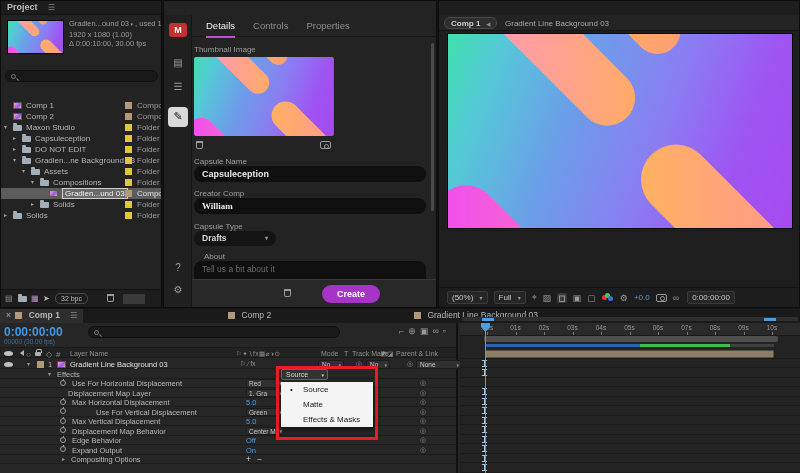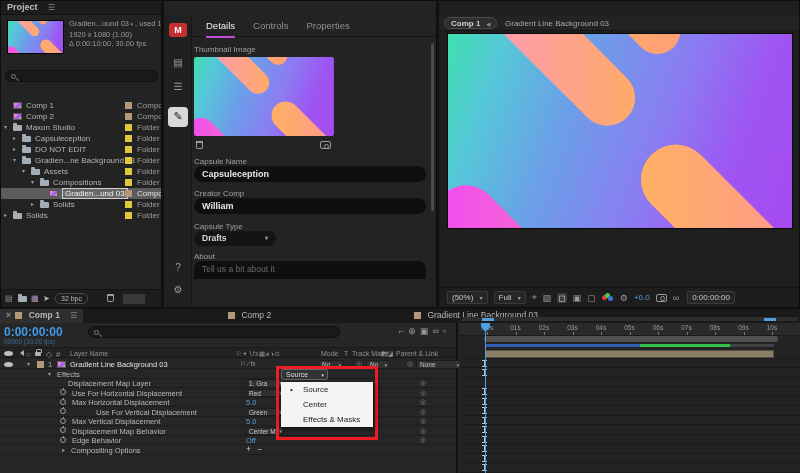--- a/index.html
+++ b/index.html
@@ -313,28 +313,32 @@
           <div class="cap cap4"></div>
           <div class="cap cap2"></div>
           <div class="cap cap3"></div>
       </div>
     </div>
     <span class="trash" style="left:32px;top:140px;"></span>
     <span class="cam" style="left:156px;top:140px;"></span>
     <span class="m-label" style="left:30px;top:156px;">Capsule Name</span>
     <div class="m-input" style="top:165px;">Capsuleception</div>
     <span class="m-label" style="left:30px;top:188px;">Creator Comp</span>
-    <div class="m-input" style="top:197px;">William</div>
+    <div class="m-input" style="top:197px;font-family:Liberation Serif, serif;">William</div>
     <span class="m-label" style="left:30px;top:221px;">Capsule Type</span>
     <div id="maxon-select">
       <span>Drafts</span>
       <span class="chev">▾</span>
     </div>
-    <span class="m-label" style="left:30px;top:251px;">About</span>
+    <span class="m-label" style="left:40px;top:251px;">About</span>
     <div id="maxon-about">Tell us a bit about it</div>
+    <div id="maxon-footer">
+      <span class="trash" style="left:92px;top:9px;"></span>
+      <button id="create-btn">Create</button>
+    </div>
     <div id="maxon-scroll"></div>
   </div>
 
   <div class="panel" id="comp-panel">
     <div id="comp-crumb">
       <span class="crumb-box">
         <span>Comp 1</span>
         <span style="font-size:5px;color:#8a8a8a;margin-left:4px;">◀</span>
       </span>
       <span style="position:absolute;left:66px;top:4px;font-size:8px;color:#a8a8a8;">Gradient Line Background 03</span>
@@ -436,32 +440,32 @@
           <span class="modebox" style="left:366px;top:0.5px;width:24px;"><span>No</span><span class="chev">▾</span></span>
           <span class="whip" style="left:407px;">◎</span>
           <span class="modebox" style="left:416px;top:0.5px;width:46px;"><span>None</span><span class="chev">▾</span></span>
         </div>
         <div id="effect-rows">
             <div class="t-row">
               <span class="twirl" style="left: 48px;">▾</span>
               <span class="lbl" style="left: 57px;">Effects</span>
             </div>
             <div class="t-row">
+              <span class="sw" style="left: 60px; top: 1px;"></span>
+              <span class="lbl" style="left: 72px;">Use For Horizontal Displacement</span>
+              <span class="vbox"><span>Red</span><span class="chev">▾</span></span>
+              <span class="whip">◎</span>
+            </div>
+            <div class="t-row">
               <span class="lbl" style="left: 68px;">Displacement Map Layer</span>
               <span class="vbox"><span>1. Gra</span><span class="chev">▾</span></span>
               <span class="whip">◎</span>
             </div>
             <div class="t-row">
               <span class="sw" style="left: 60px; top: 1px;"></span>
-              <span class="lbl" style="left: 72px;">Use For Horizontal Displacement</span>
-              <span class="vbox"><span>Red</span><span class="chev">▾</span></span>
-              <span class="whip">◎</span>
-            </div>
-            <div class="t-row">
-              <span class="sw" style="left: 60px; top: 1px;"></span>
               <span class="lbl" style="left: 72px;">Max Horizontal Displacement</span>
               <span class="link">5.0</span>
               <span class="whip">◎</span>
             </div>
             <div class="t-row">
               <span class="sw" style="left: 60px; top: 1px;"></span>
               <span class="lbl" style="left: 80px; margin-left: 16px;">Use For Vertical Displacement</span>
               <span class="vbox"><span>Green</span><span class="chev">▾</span></span>
               <span class="whip">◎</span>
             </div>
@@ -474,20 +478,26 @@
             <div class="t-row">
               <span class="sw" style="left: 60px; top: 1px;"></span>
               <span class="lbl" style="left: 72px;">Displacement Map Behavior</span>
               <span class="vbox"><span>Center M</span><span class="chev">▾</span></span>
               <span class="whip">◎</span>
             </div>
             <div class="t-row">
               <span class="sw" style="left: 60px; top: 1px;"></span>
               <span class="lbl" style="left: 72px;">Edge Behavior</span>
               <span class="link">Off</span>
+              <span class="whip">◎</span>
+            </div>
+            <div class="t-row">
+              <span class="sw" style="left: 60px; top: 1px;"></span>
+              <span class="lbl" style="left: 72px;">Expand Output</span>
+              <span class="link">On</span>
               <span class="whip">◎</span>
             </div>
             <div class="t-row">
               <span class="twirl" style="left: 62px;">▸</span>
               <span class="lbl" style="left: 71px;">Compositing Options</span>
               <span class="plain-val">+ −</span>
             </div>
           </div>
       </div>
     </div>
@@ -563,17 +573,17 @@
       <div id="playhead"></div>
     </div>
 
     <div id="red-rect"></div>
     <div id="src-btn">
       <span>Source</span>
       <span class="chev">▾</span>
     </div>
     <div id="src-menu">
         <div class="menu-item"><span class="bullet">•</span><span>Source</span></div>
-        <div class="menu-item"><span>Center</span></div>
+        <div class="menu-item"><span>Matte</span></div>
         <div class="menu-item"><span>Effects &amp; Masks</span></div>
       </div>
   </div>
 </div>
 
 </body></html>

